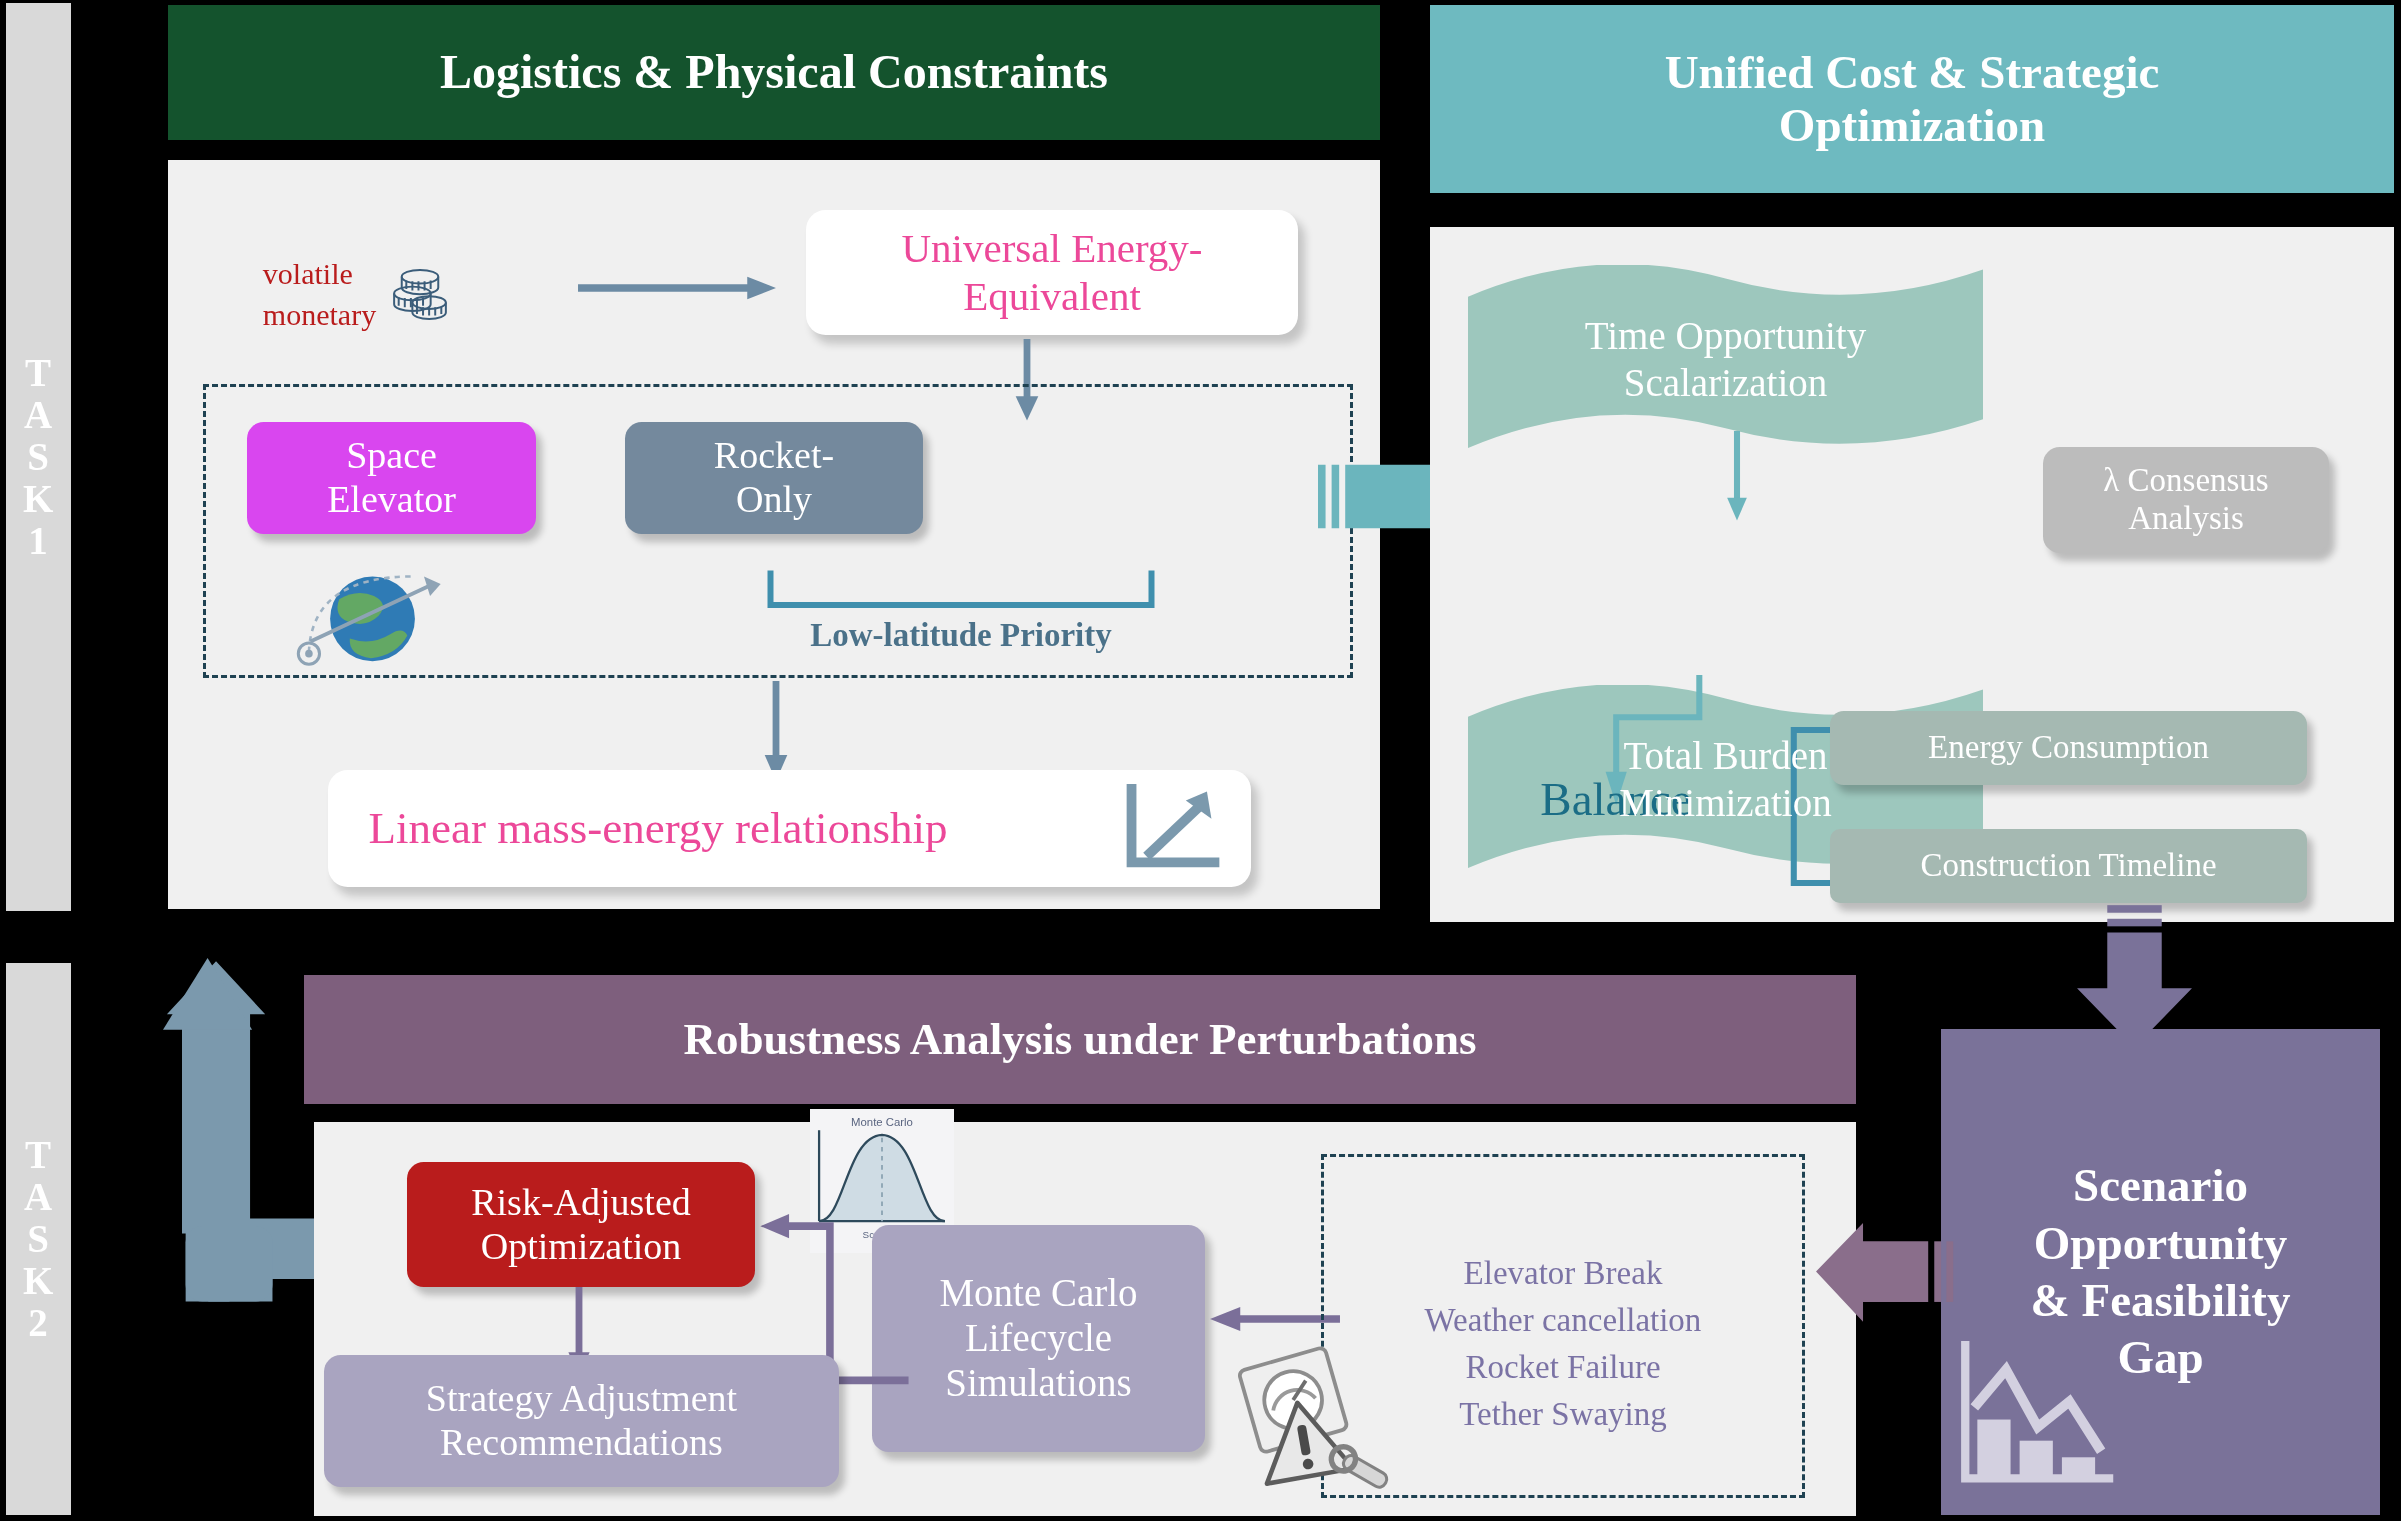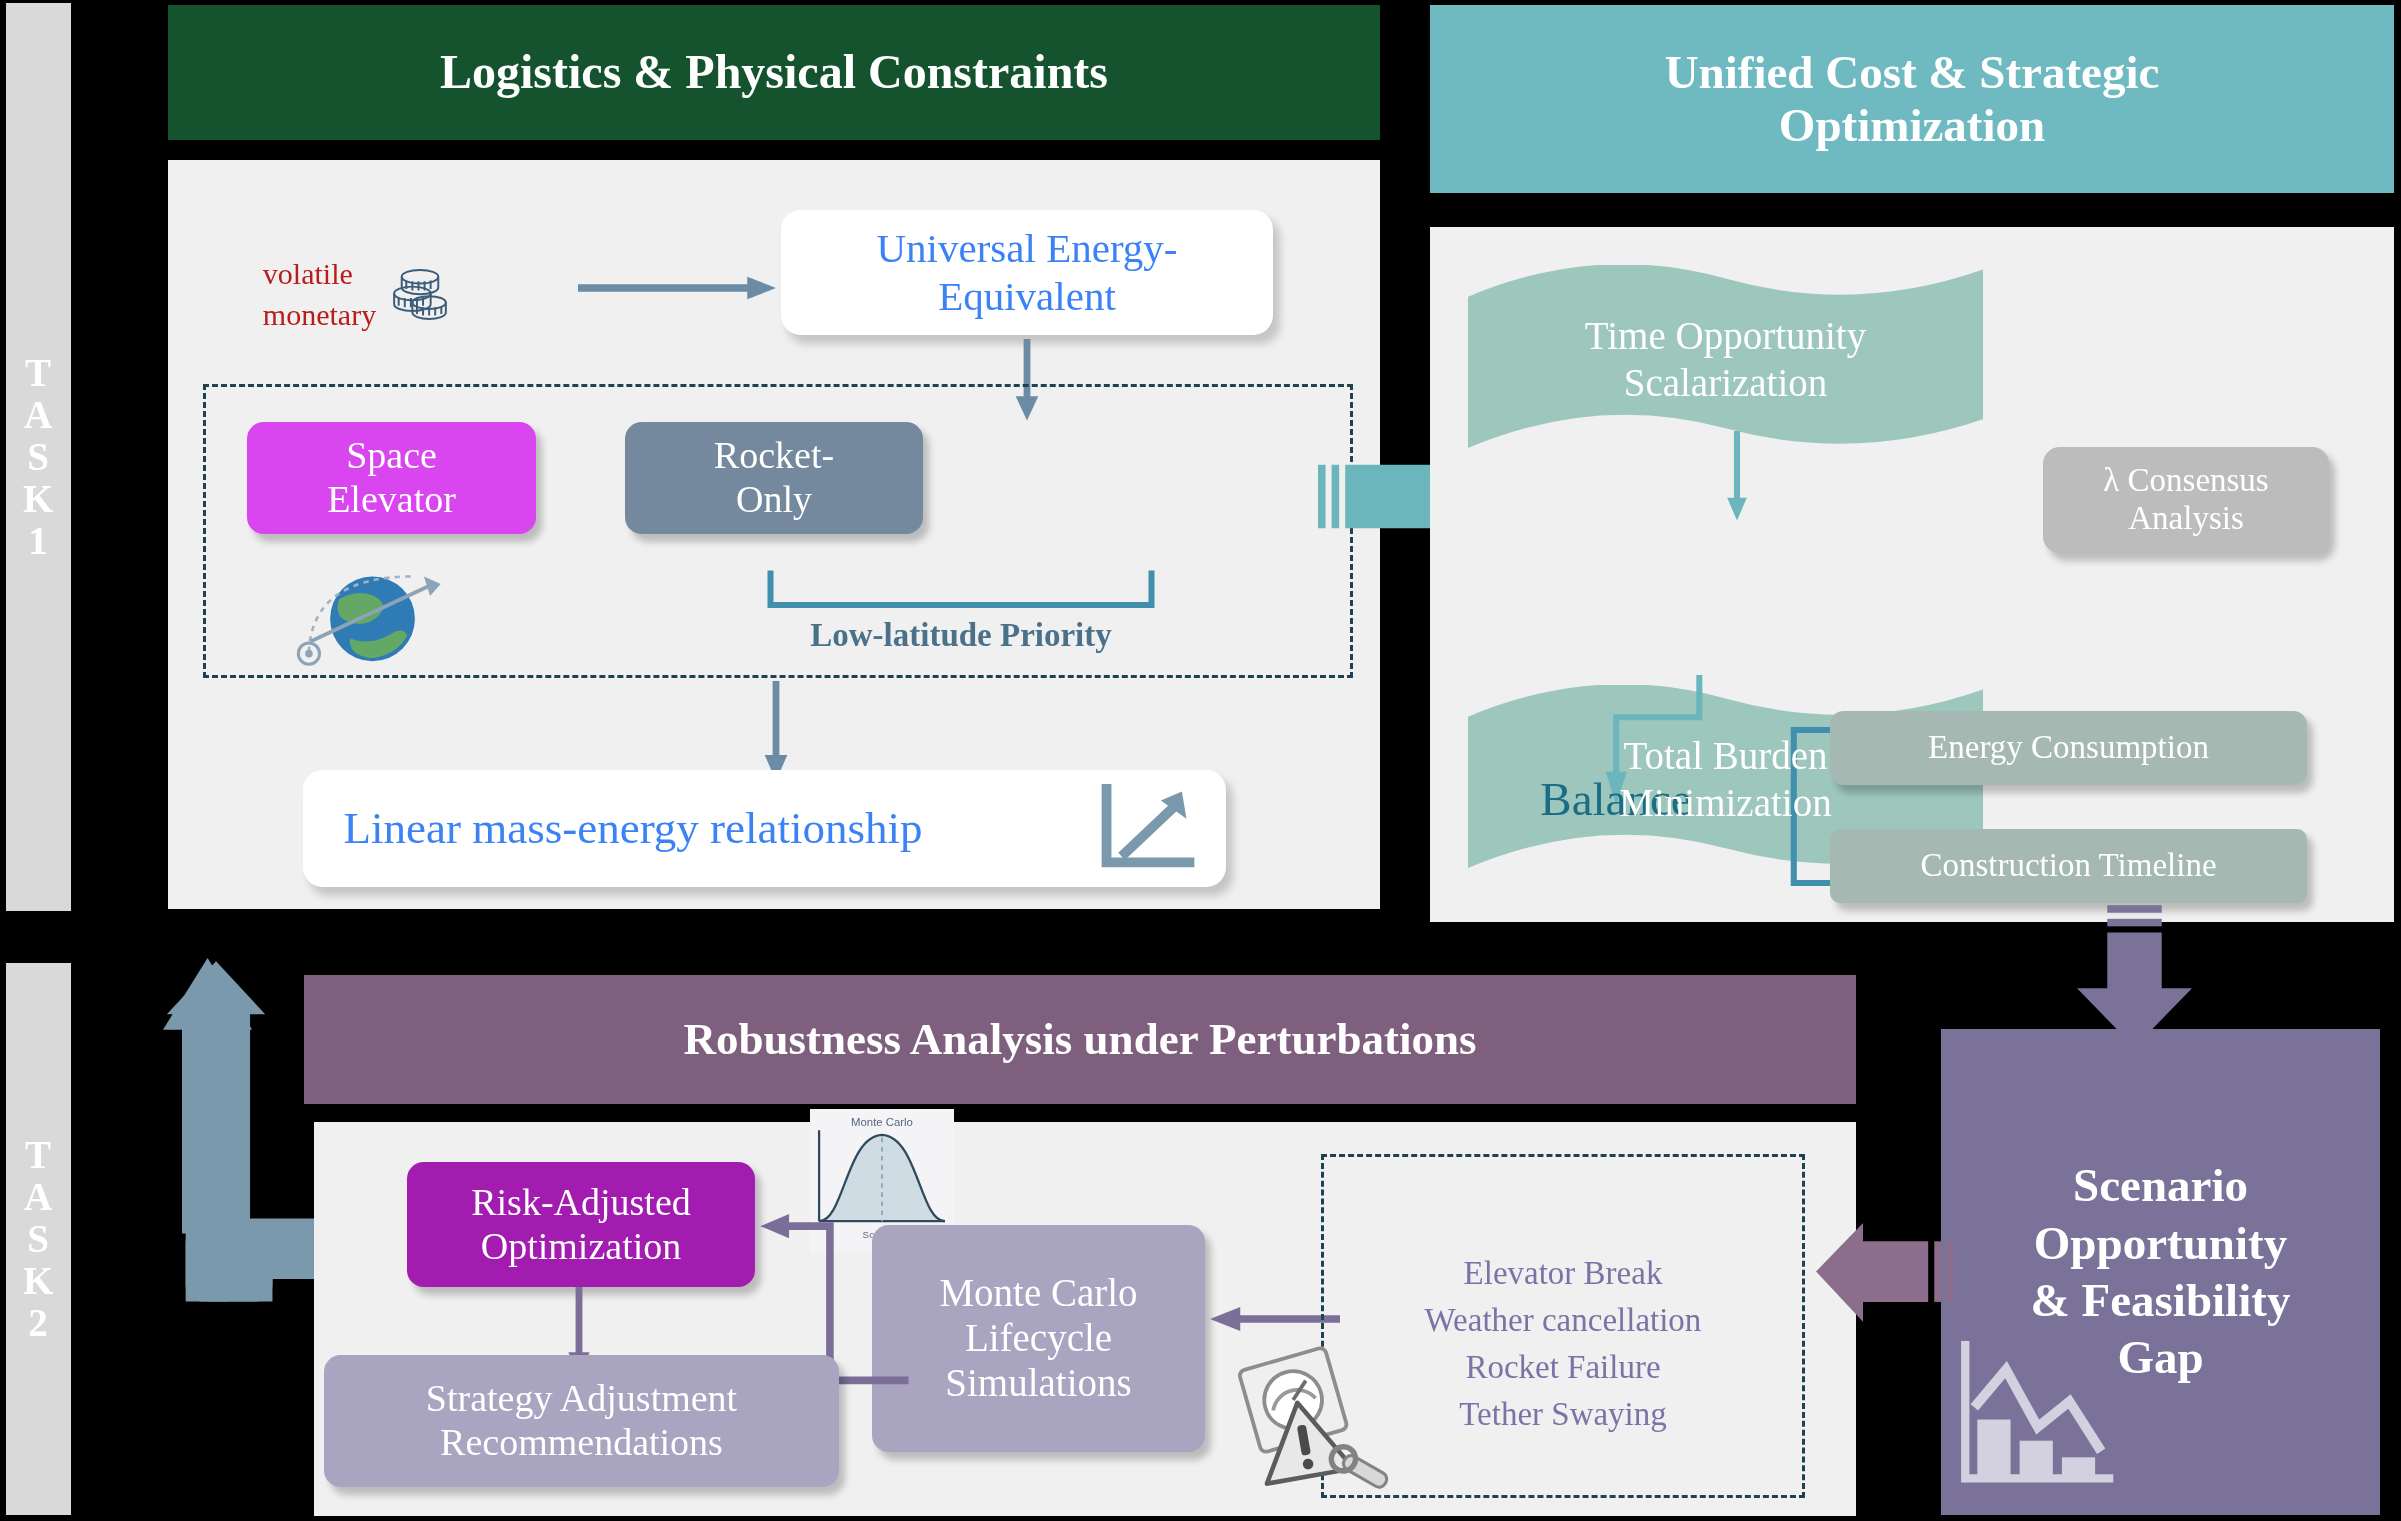--- a/index.html
+++ b/index.html
@@ -49,23 +49,24 @@
     box-shadow: 6px 7.6px 7.6px rgba(0,0,0,0.22);
     line-height: 1.15;
     padding: 4.5px 7.6px;
   }
   .wbox {
     display: flex; align-items: center; justify-content: center;
     text-align: center;
     background: #ffffff;
     border-radius: 19.7px;
     box-shadow: 6.8px 8.3px 9px rgba(0,0,0,0.18);
-    color: #3b82f6;
+    color: #ec4899;
     line-height: 1.15;
     padding: 4.5px 10.6px;
+    margin-left: 25px;
   }
 
   
   .starburst {
     background: #f0f0f0;
     clip-path: polygon(50% 0%, 61% 13%, 79% 9%, 82% 27%, 99% 34%,
       89% 50%, 99% 66%, 82% 73%, 79% 91%, 61% 87%, 50% 100%,
       39% 87%, 21% 91%, 18% 73%, 1% 66%, 11% 50%, 1% 34%,
       18% 27%, 21% 9%, 39% 13%);
     filter: drop-shadow(3.8px 5.3px 6.8px rgba(0,0,0,0.28));
@@ -332,21 +333,21 @@
       <div>Lifecycle</div>
       <div>Simulations</div>
     </div>
   </div>
 
   <svg class="abs" style="left:757px; top:1208px; width:167px; height:189px;" viewBox="0 0 220 250">
     <path d="M200 228 L96 228 L96 24 L40 24" fill="none" stroke="#7b6f99" stroke-width="10"></path>
     <path d="M42 8 L4 24 L42 40 Z" fill="#7b6f99"></path>
   </svg>
 
-  <div class="abs rbox" style="left:407px; top:1162px; width:348px; height:125px; background:#a21caf; font-size:38px;">
+  <div class="abs rbox" style="left:407px; top:1162px; width:348px; height:125px; background:#b91c1c; font-size:38px;">
     <div>
       <div>Risk-Adjusted</div>
       <div>Optimization</div>
     </div>
   </div>
 
   <svg class="abs" style="left:560px; top:1287px; width:38px; height:91px;" viewBox="0 0 50 120">
     <line x1="25" y1="0" x2="25" y2="88" stroke="#7b6f99" stroke-width="9"></line>
     <path d="M11 86 L25 118 L39 86 Z" fill="#7b6f99"></path>
   </svg>

